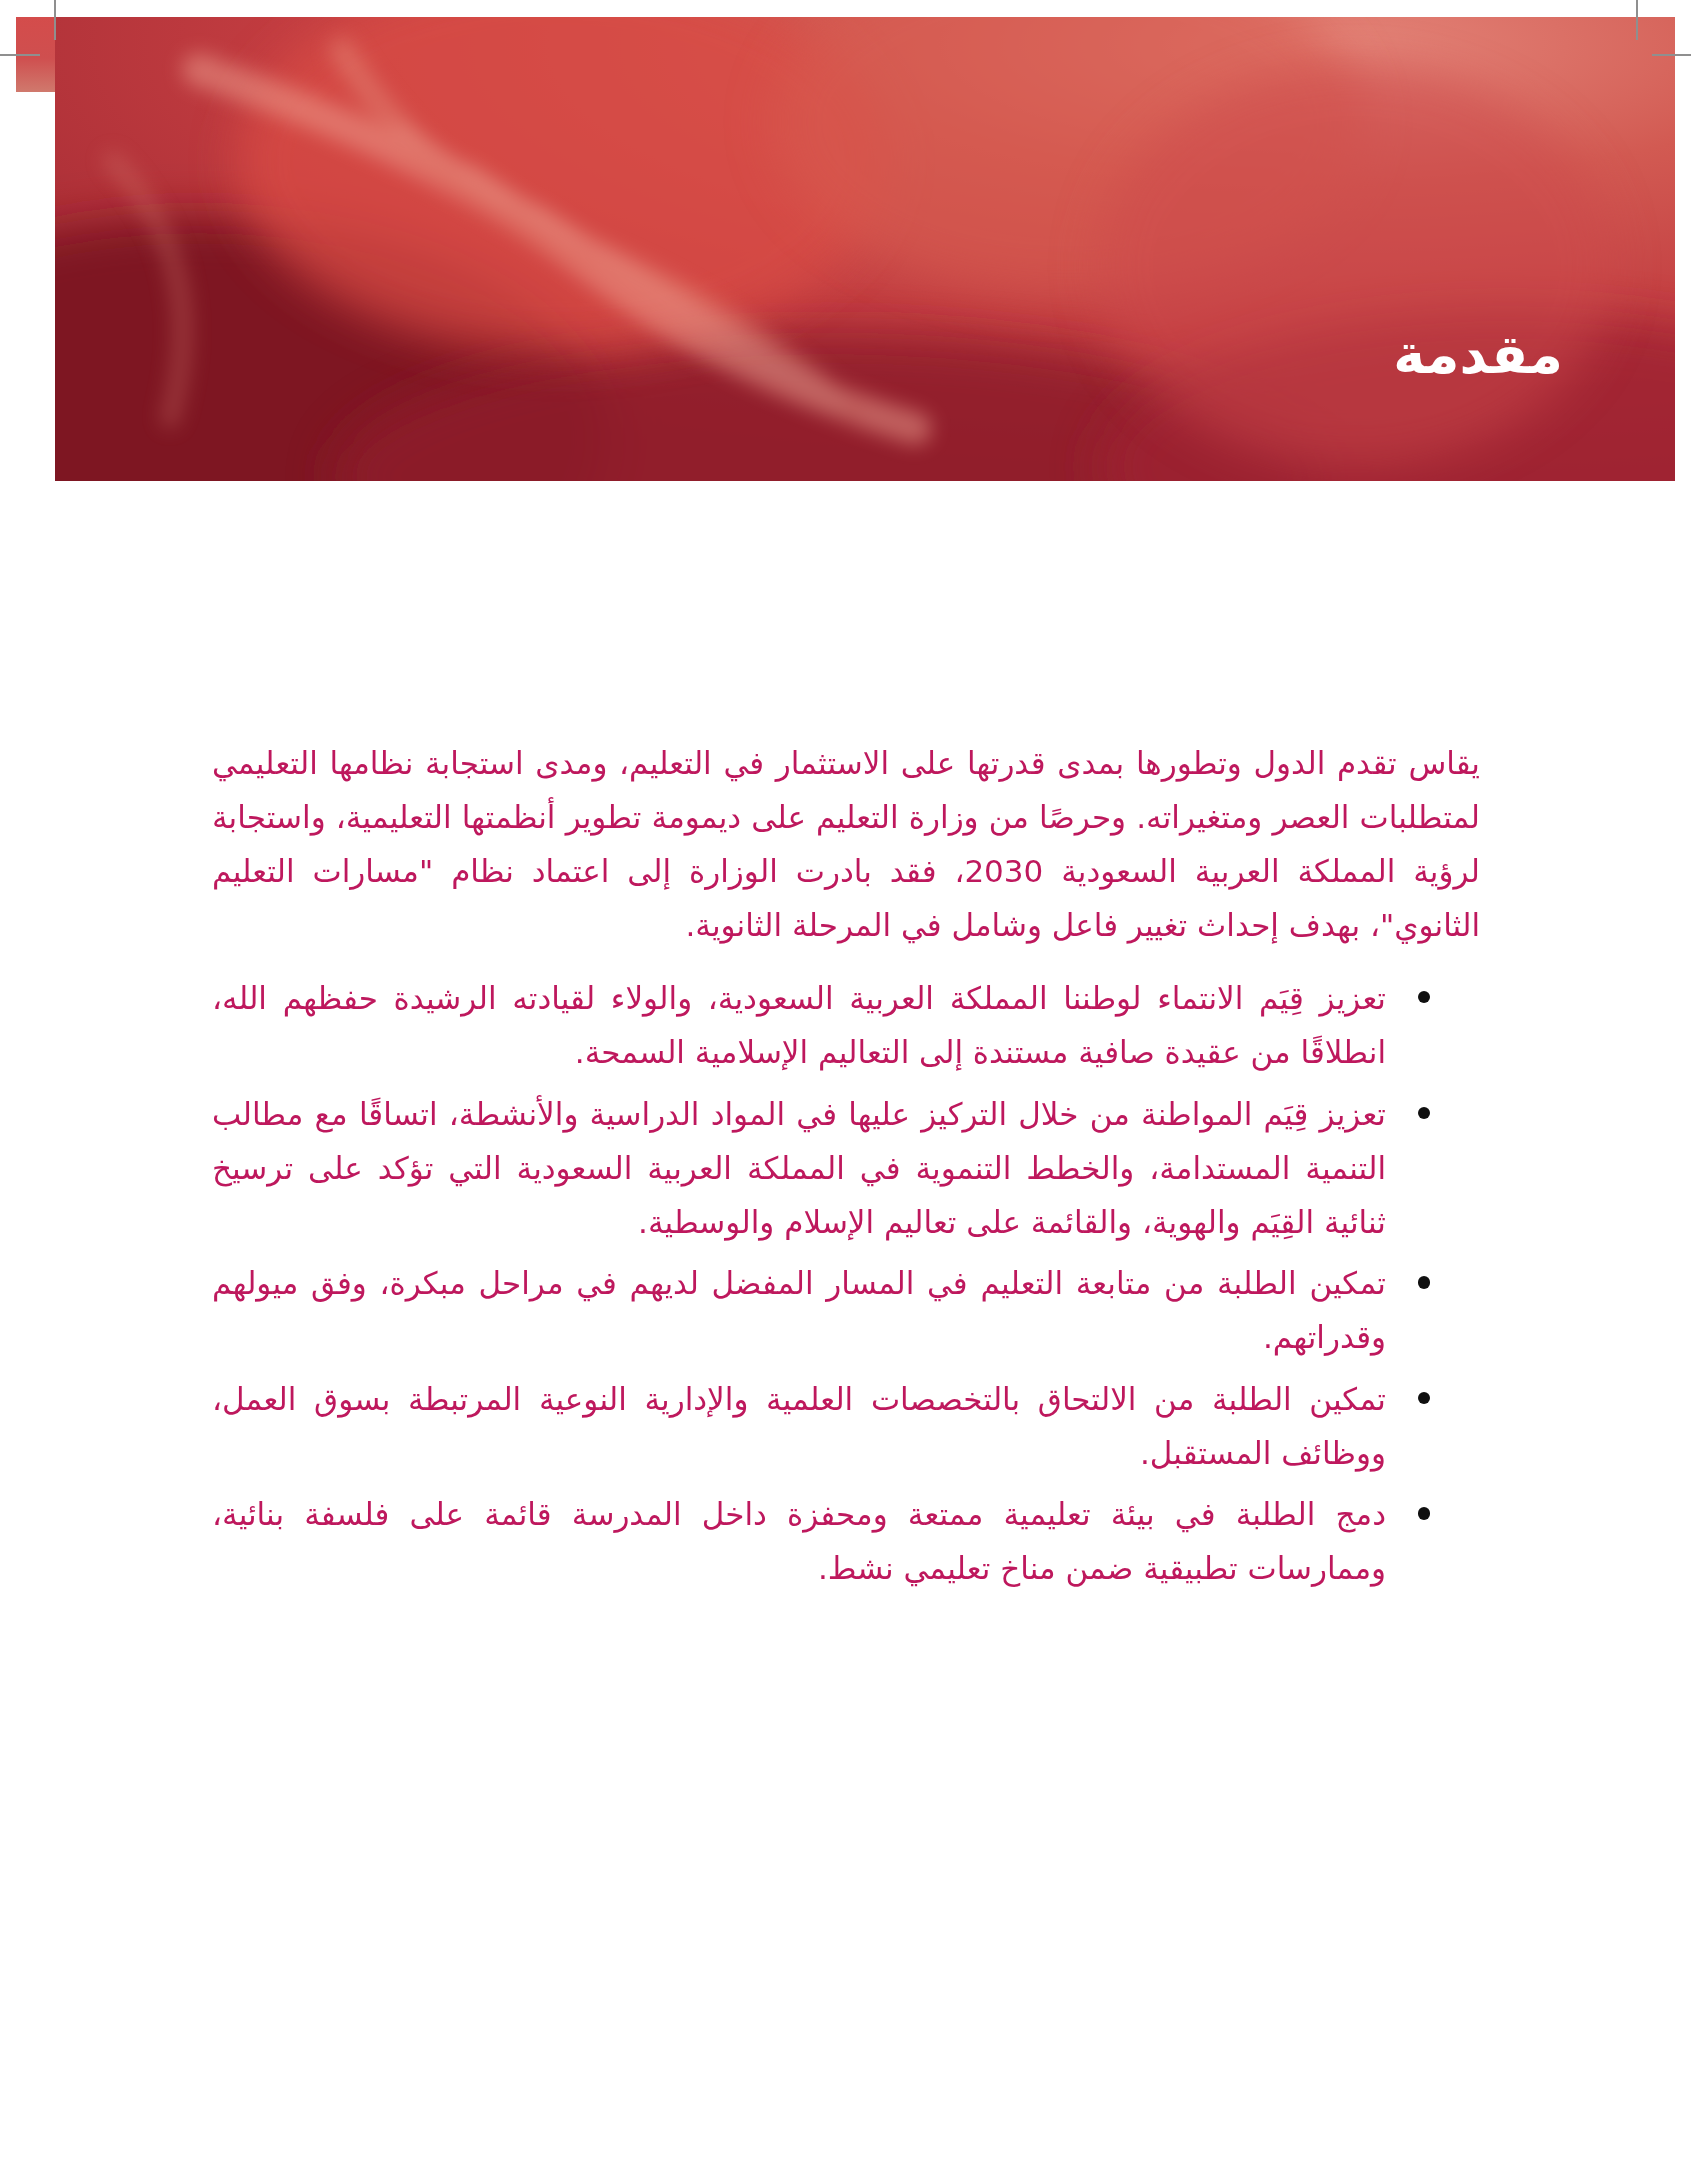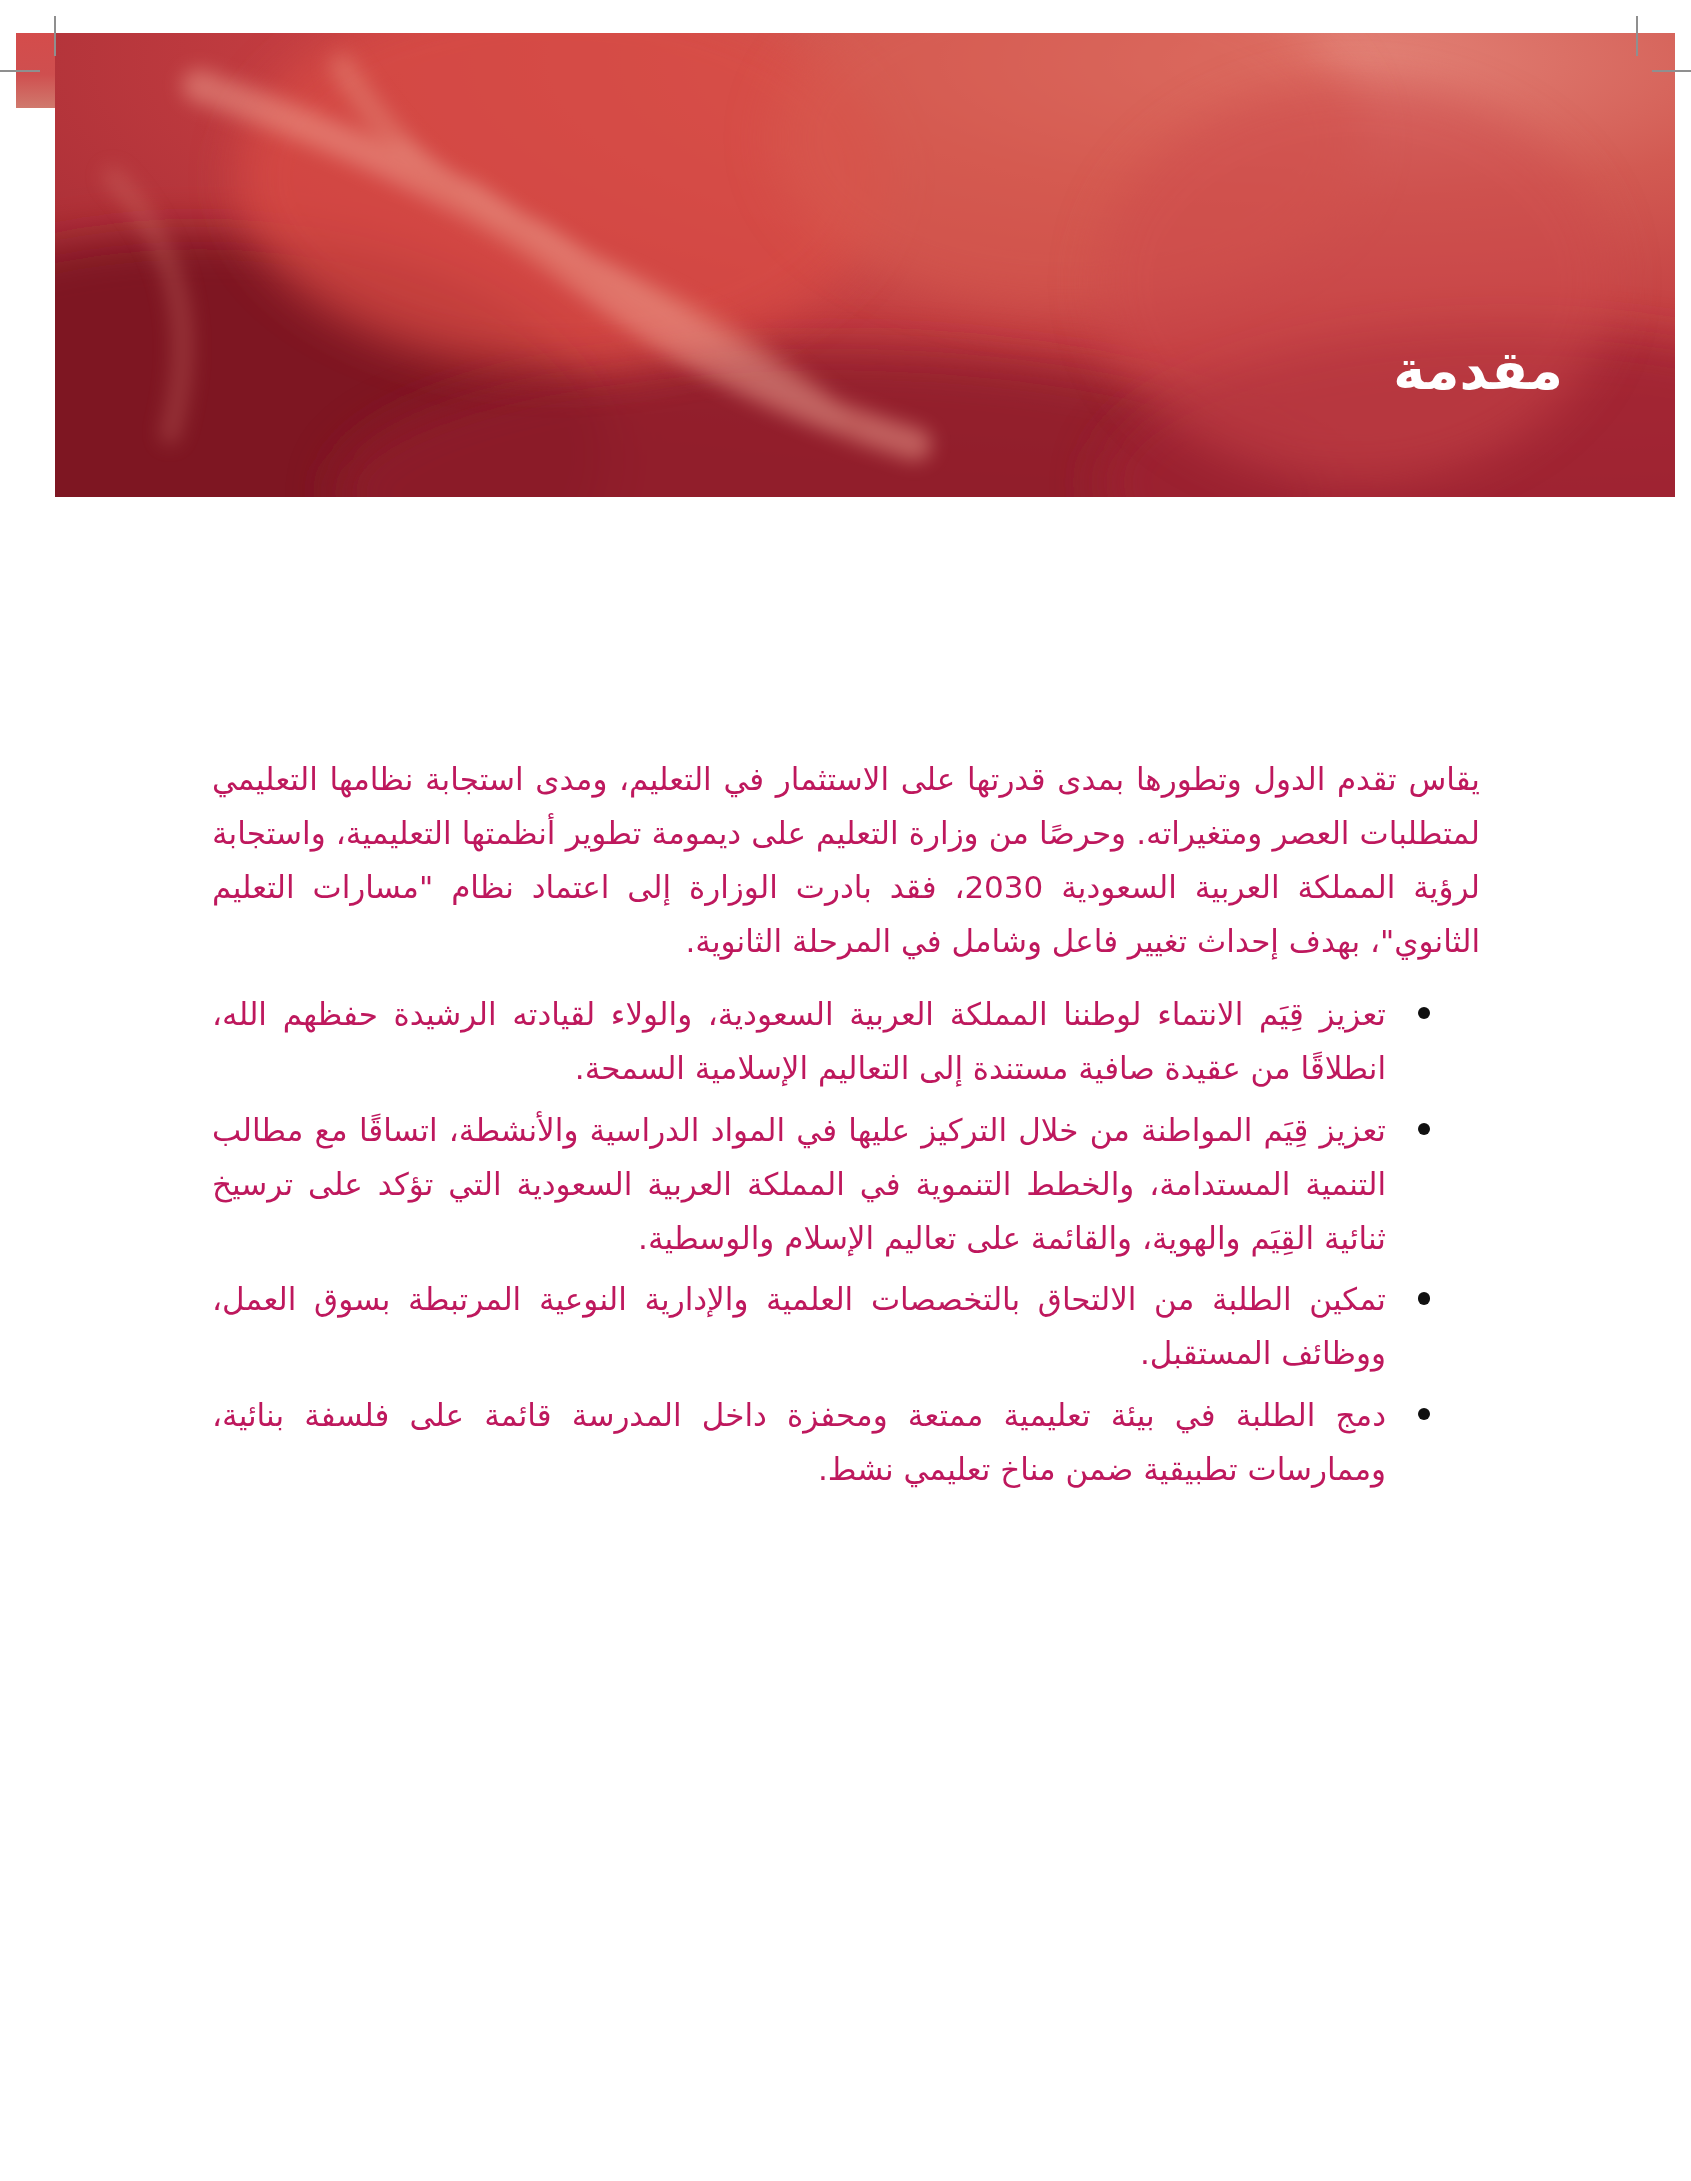--- a/index.html
+++ b/index.html
@@ -1,17 +1,17 @@
 <!DOCTYPE html>
 <html lang="ar"><head>
 <meta charset="utf-8">
 <style>
   html,body{margin:0;padding:0;background:#ffffff;}
   .page{position:relative;width:1692px;height:1933px;background:#ffffff;overflow:hidden;
-        font-family:"DejaVu Sans","Liberation Sans",sans-serif;margin-top:16px;}
+        font-family:"DejaVu Sans","Liberation Sans",sans-serif;}
 
   
   .mark{position:absolute;background:#8f8f8f;z-index:6;}
   .mark.v{width:1.9px;height:40px;}
   .mark.h{height:1.9px;width:40px;}
 
   
   .bleed-square{position:absolute;left:16.3px;top:17px;width:39px;height:75px;
     background:linear-gradient(180deg,#d44c4b 0%,#cf4f4f 55%,#d0796d 100%);z-index:1;}
 
@@ -99,20 +99,21 @@
       </g>
     </svg>
     <h1 class="title">مقدمة</h1>
   </div>
 
   <main class="content">
     <p>يقاس تقدم الدول وتطورها بمدى قدرتها على الاستثمار في التعليم، ومدى استجابة نظامها التعليمي لمتطلبات العصر ومتغيراته. وحرصًا من وزارة التعليم على ديمومة تطوير أنظمتها التعليمية، واستجابة لرؤية المملكة العربية السعودية 2030، فقد بادرت الوزارة إلى اعتماد نظام "مسارات التعليم الثانوي"، بهدف إحداث تغيير فاعل وشامل في المرحلة الثانوية.</p>
     <ul>
       <li>تعزيز قِيَم الانتماء لوطننا المملكة العربية السعودية، والولاء لقيادته الرشيدة حفظهم الله، انطلاقًا من عقيدة صافية مستندة إلى التعاليم الإسلامية السمحة.</li>
       <li>تعزيز قِيَم المواطنة من خلال التركيز عليها في المواد الدراسية والأنشطة، اتساقًا مع مطالب التنمية المستدامة، والخطط التنموية في المملكة العربية السعودية التي تؤكد على ترسيخ ثنائية القِيَم والهوية، والقائمة على تعاليم الإسلام والوسطية.</li>
+      <li>تمكين الطلبة من متابعة التعليم في المسار المفضل لديهم في مراحل مبكرة، وفق ميولهم وقدراتهم.</li>
       <li>تمكين الطلبة من الالتحاق بالتخصصات العلمية والإدارية النوعية المرتبطة بسوق العمل، ووظائف المستقبل.</li>
       <li>دمج الطلبة في بيئة تعليمية ممتعة ومحفزة داخل المدرسة قائمة على فلسفة بنائية، وممارسات تطبيقية ضمن مناخ تعليمي نشط.</li>
     </ul>
   </main>
 
   <div class="logo">
     <svg class="dots" viewBox="0 0 172 76">
       <g fill="#5abfad">
         <circle cx="5" cy="6" r="4.5"></circle>
           <circle cx="18" cy="6" r="4.5"></circle>

